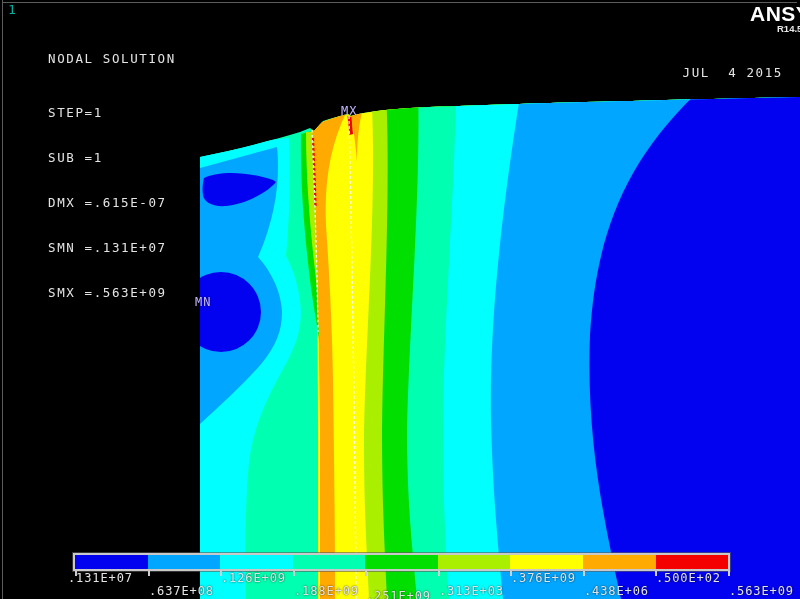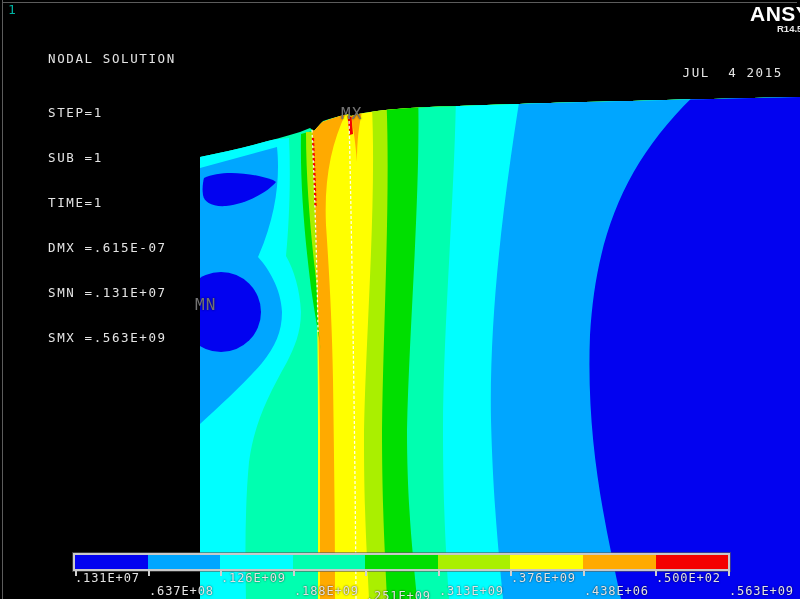--- a/index.html
+++ b/index.html
@@ -19,21 +19,21 @@
   .sol-info .line{height:15px;line-height:15px;padding-left:29px;}
   .sol-info .line:first-child{margin-bottom:9px;}
   
   .brand{position:absolute;left:750px;top:2px;font-family:"Liberation Sans",sans-serif;
          font-weight:bold;font-size:21px;color:#fff;letter-spacing:0.5px;white-space:nowrap;}
   .release{position:absolute;left:777px;top:23px;font-family:"Liberation Sans",sans-serif;
             font-weight:bold;font-size:9.5px;color:#e8e8e8;white-space:nowrap;}
   .datetime{position:absolute;right:17px;top:33px;text-align:right;line-height:16px;}
   
   .plot-svg{position:absolute;left:0;top:0;}
-  .marker{position:absolute;font-size:16px;letter-spacing:1px;color:#737373;
+  .marker{position:absolute;font-size:12px;letter-spacing:1px;color:#c4b5fd;
           text-shadow:0 0 2px rgba(0,0,0,.7);}
   .marker-mx{left:341px;top:104px;}
   .marker-mn{left:195px;top:295px;}
   
   .legend-bar{position:absolute;left:73px;top:553px;width:657px;height:18px;
               border:2px solid #c9c9c9;box-sizing:border-box;display:flex;
               box-shadow:0 0 0 1px rgba(90,90,90,.6);}
   .legend-bar .seg{flex:1 1 0;height:100%;}
   .tick{position:absolute;top:571px;width:2px;height:5px;background:#cfcfcf;}
   .lgl{position:absolute;font-size:12px;letter-spacing:0.9px;color:#E4E4E4;
@@ -46,21 +46,20 @@
 
   <div class="frame-left"></div>
   <div class="frame-top"></div>
 
   <div class="plot-number" style="color:#00B2A2;">1</div>
 
   <div class="sol-info mono">
     <div class="line">NODAL SOLUTION</div>
     <div class="line">STEP=1</div>
     <div class="line">SUB =1</div>
-    <div class="line">TIME=1</div>
     <div class="line">DMX =.615E-07</div>
     <div class="line">SMN =.131E+07</div>
     <div class="line">SMX =.563E+09</div>
   </div>
 
   <div class="brand">ANSYS</div>
   <div class="release">R14.5</div>
   <div class="datetime mono">
     <div>JUL  4 2015</div>
     <div>13:09:38</div>
@@ -131,25 +130,25 @@
   <div class="tick" style="left:148px"></div>
   <div class="tick" style="left:220px"></div>
   <div class="tick" style="left:293px"></div>
   <div class="tick" style="left:365px"></div>
   <div class="tick" style="left:438px"></div>
   <div class="tick" style="left:510px"></div>
   <div class="tick" style="left:583px"></div>
   <div class="tick" style="left:655px"></div>
   <div class="tick" style="left:728px"></div>
 
-  <span class="lgl" style="left:75px;top:571px">.131E+07</span>
+  <span class="lgl" style="left:68px;top:571px">.131E+07</span>
   <span class="lgl" style="left:221px;top:571px">.126E+09</span>
   <span class="lgl" style="left:366px;top:589px">.251E+09</span>
   <span class="lgl" style="left:511px;top:571px">.376E+09</span>
   <span class="lgl" style="left:656px;top:571px">.500E+02</span>
 
   <span class="lgl" style="left:149px;top:584px">.637E+08</span>
   <span class="lgl" style="left:294px;top:584px">.188E+09</span>
-  <span class="lgl" style="left:439px;top:584px">.313E+09</span>
+  <span class="lgl" style="left:439px;top:584px">.313E+03</span>
   <span class="lgl" style="left:584px;top:584px">.438E+06</span>
   <span class="lgl" style="left:729px;top:584px">.563E+09</span>
 
 </div>
 
 </body></html>

